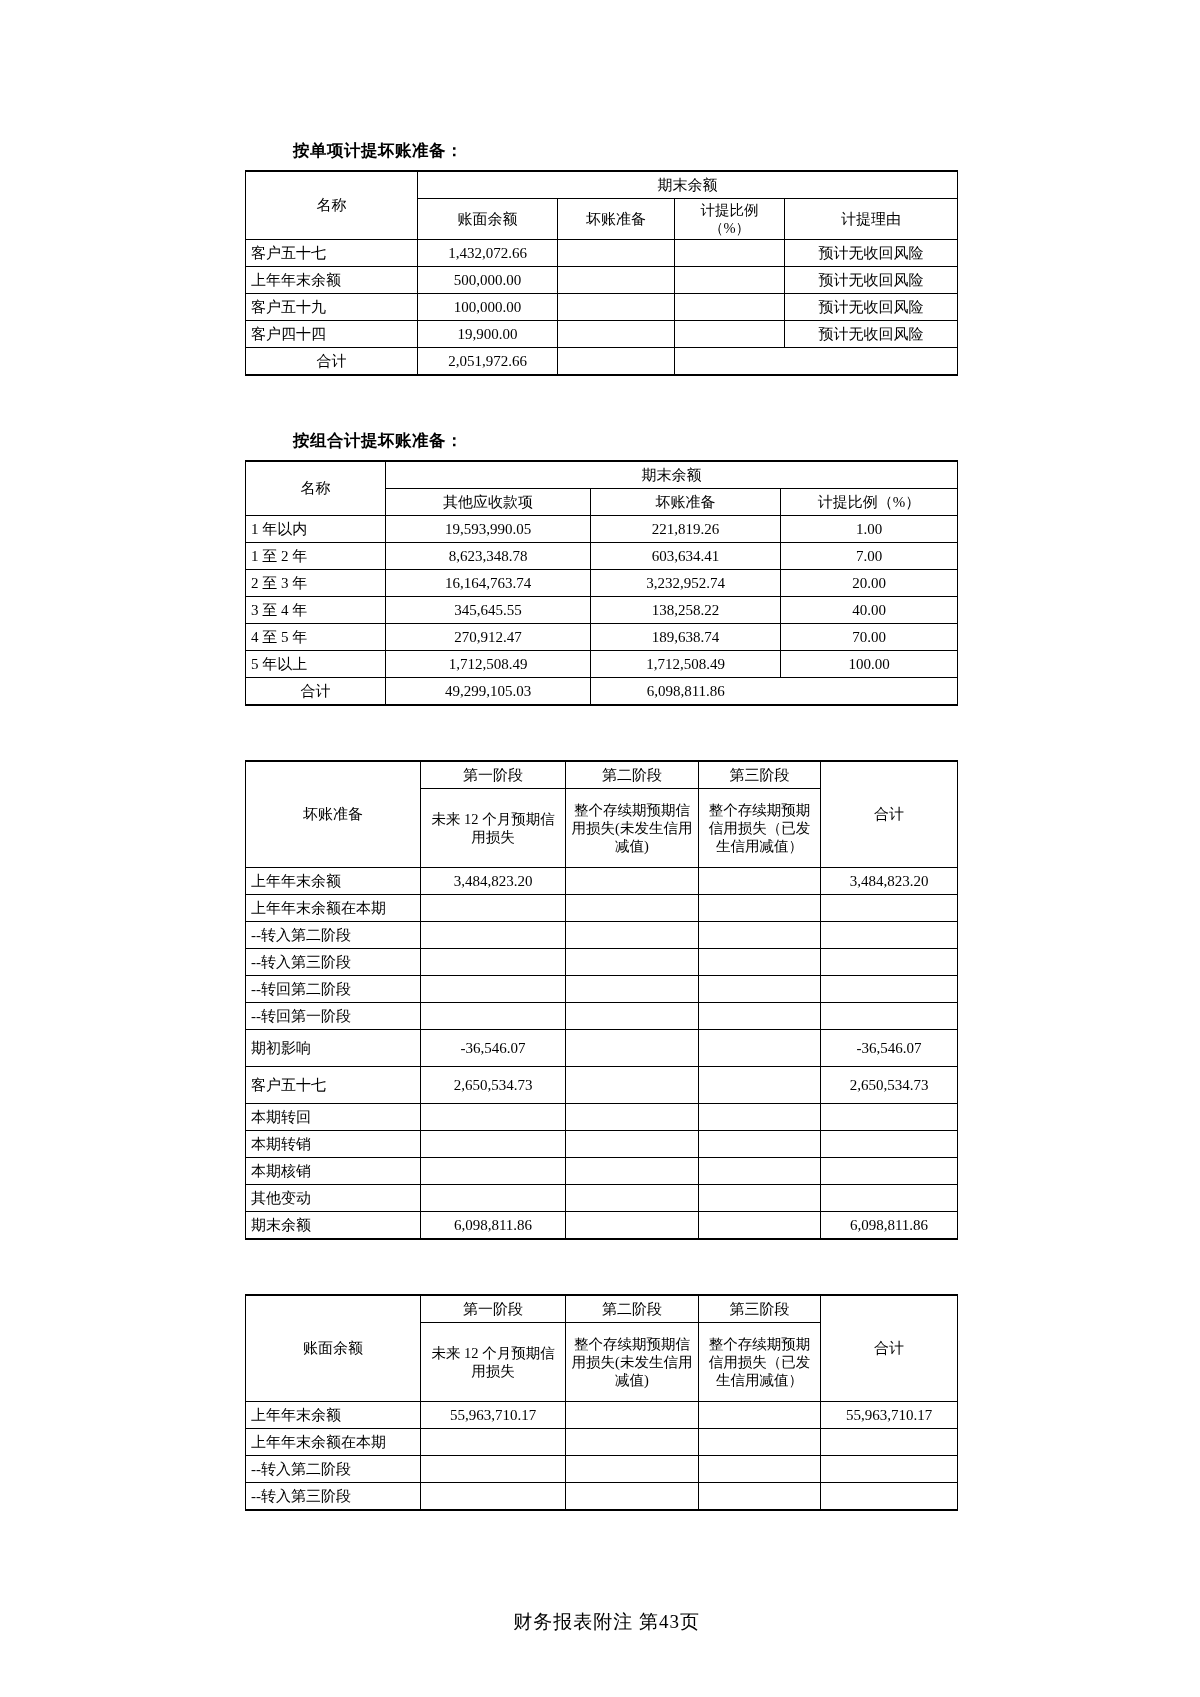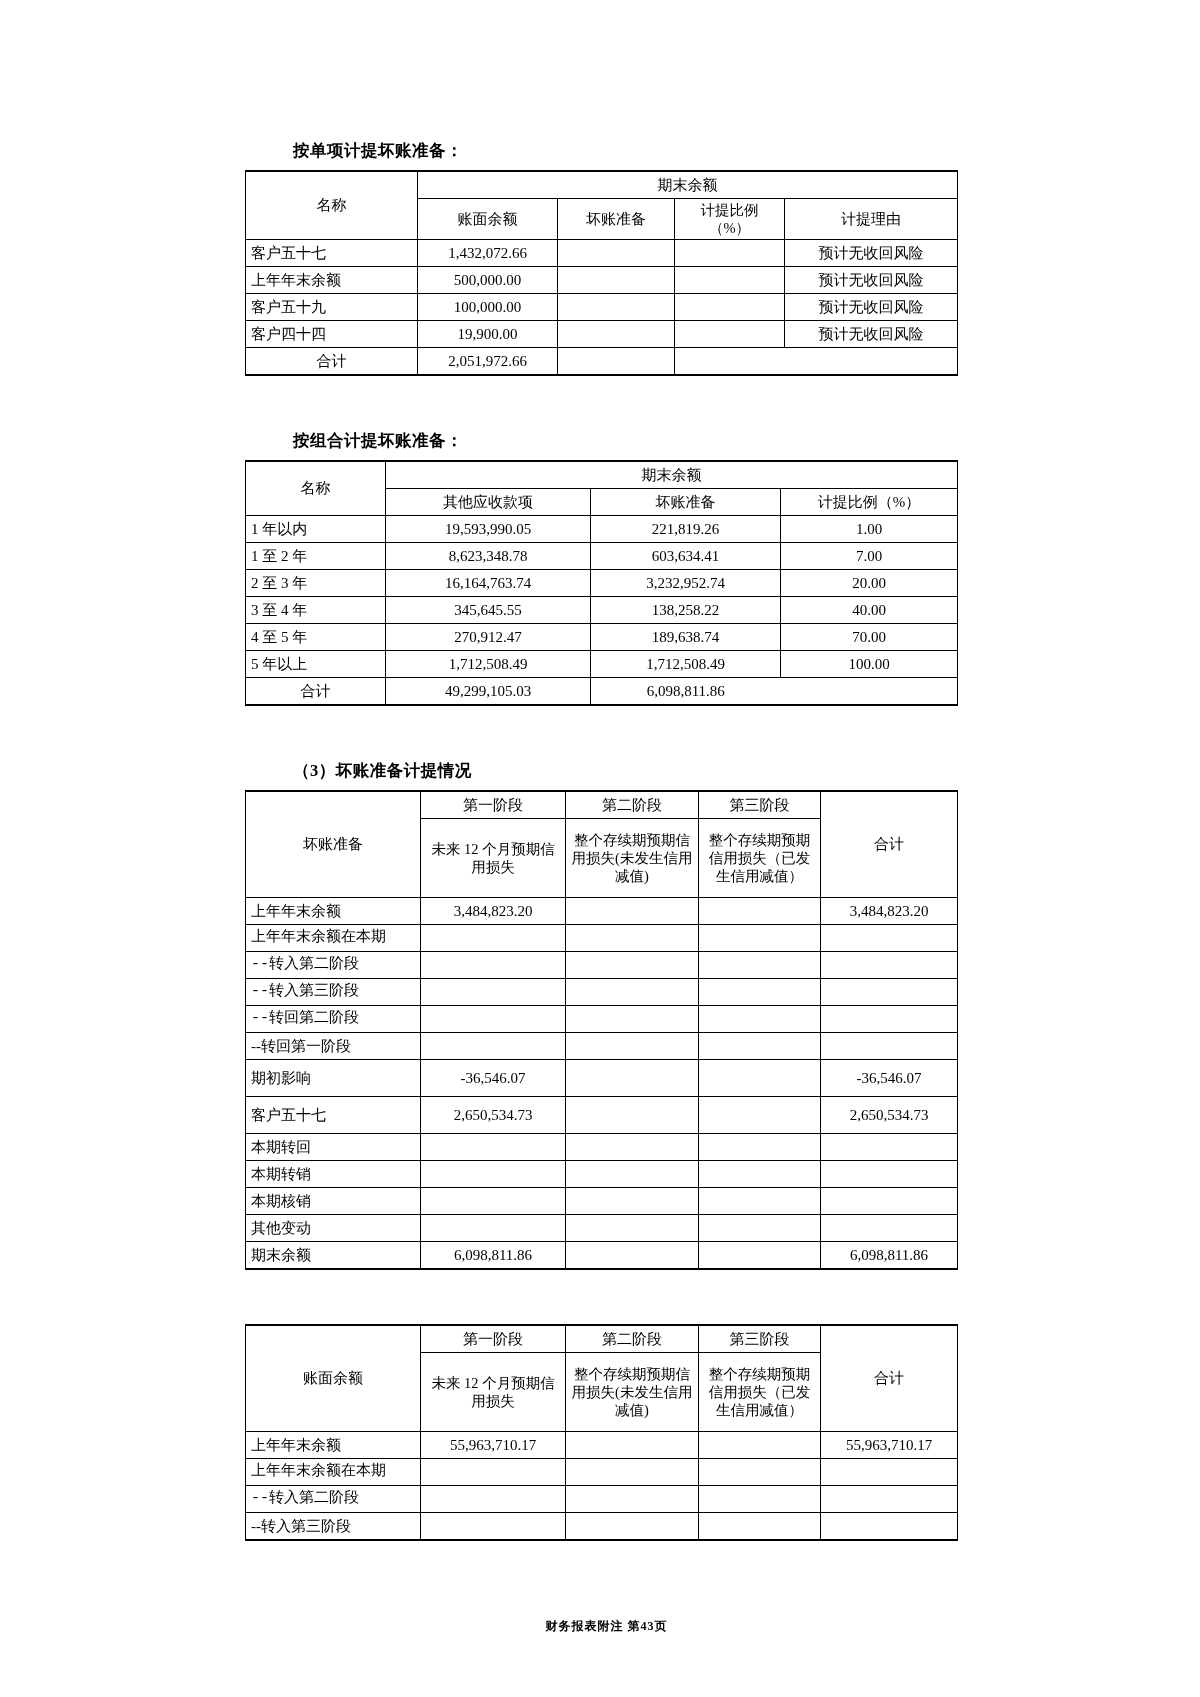--- a/index.html
+++ b/index.html
@@ -45,32 +45,32 @@
     vertical-align: middle;
     height: 22px;
   }
   .thick-top > tr:first-child > td,
   .thick-top > tr:first-child > th {
     border-top: 2px solid #000;
   }
   .ctr { text-align: center; }
   .rgt { text-align: center; font-family: Liberation Serif, serif; }
   .lft { text-align: left; }
-  .dotted-b { border-bottom: 1px dotted #000 !important; font-family: Liberation Mono, monospace; }
+  .dotted-b { border-bottom: 1px dotted #000 !important; }
   .thickb { border-bottom: 2px solid #000 !important; }
   .nb-r { border-right: none !important; }
   .gap-lg { height: 54px; }
   .footer {
     position: absolute;
     left: 13px;
     right: 0;
     bottom: 62px;
     text-align: center;
-    font-size: 12px;
-    font-weight: bold;
+    font-size: 19px;
+    font-weight: normal;
     letter-spacing: 1px;
   }
   .tall-head td { height: 34px; }
   .wrap-head { font-size: 14.5px; line-height: 1.25; }
 </style>
 </head>
 <body>
 
 <div class="page">
 
@@ -197,21 +197,20 @@
           <td class="rgt thickb nb-r">6,098,811.86</td>
           <td class="thickb" style="border-left:none;"></td>
         </tr>
       </tbody>
     </table>
   </div>
 
   <div class="gap-lg"></div>
 
   <div class="section">
-    <div class="section-title">（3）坏账准备计提情况</div>
     <table class="doc">
       <colgroup>
         <col style="width:175px">
         <col style="width:145px">
         <col style="width:133px">
         <col style="width:122px">
         <col style="width:137px">
       </colgroup>
       <tbody class="thick-top">
         <tr>

